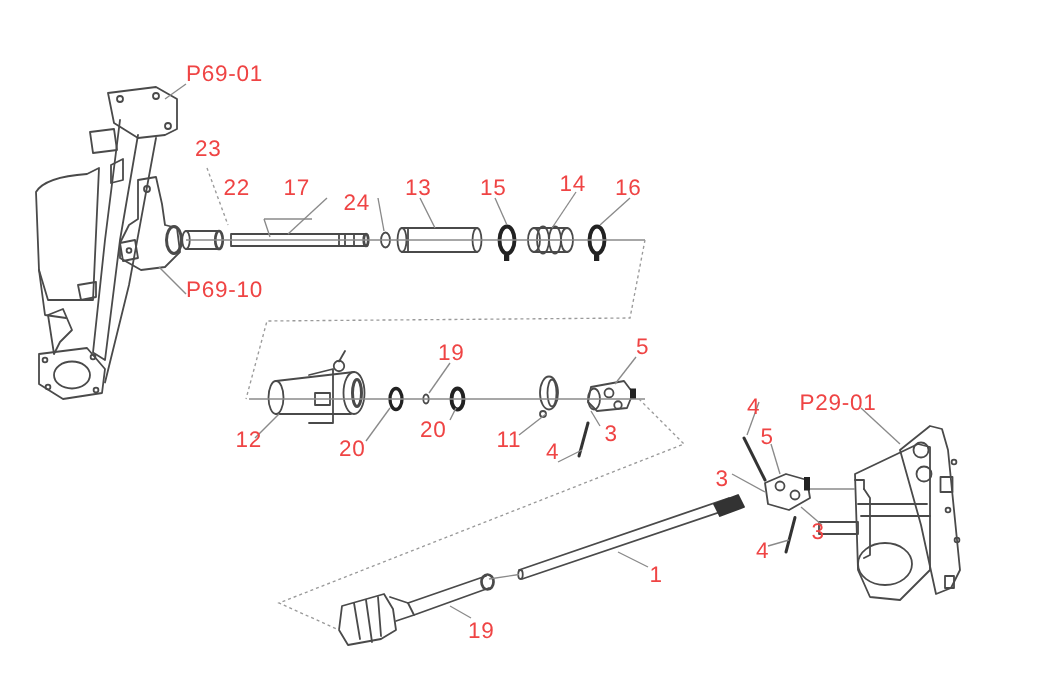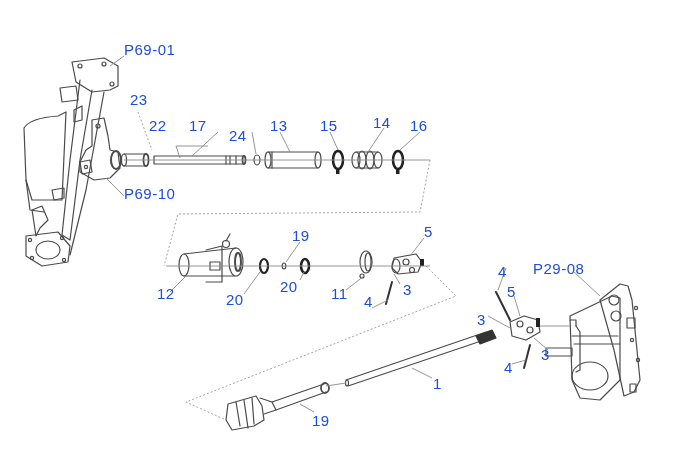--- a/index.html
+++ b/index.html
@@ -3,21 +3,21 @@
 <meta charset="utf-8">
 <style>
   html, body { margin: 0; padding: 0; background: #ffffff; }
   body { width: 700px; height: 454px; overflow: hidden; position: relative; }
   #stage { position: absolute; left: 0; top: 0; width: 700px; height: 454px; }
   svg { position: absolute; left: 0; top: 0; }
   .lbl {
     position: absolute;
     font-family: "Liberation Sans", "DejaVu Sans", sans-serif;
     font-size: 15px;
-    color: #1d4ed8;
+    color: #ef4444;
     line-height: 1;
     white-space: nowrap;
     letter-spacing: 0.5px;
   }
   .lbl.ref { font-size: 15px; }
 </style>
 </head>
 <body>
 
 <div id="stage">
@@ -183,21 +183,21 @@
   <g fill="none" stroke="#9a9a9a" stroke-width="0.9" stroke-dasharray="2,2">
 
     <path d="M430 160 L420 212 L178 214 L164 266"></path>
     <path d="M138 112 L152 150"></path>
     <path d="M426 266 L456 296 L186 402 L226 420"></path>
   </g>
 </svg>
 
 <div class="lbl ref" style="left:124px;top:42px">P69-01</div>
 <div class="lbl ref" style="left:124px;top:186px">P69-10</div>
-<div class="lbl ref" style="left:533px;top:261px">P29-08</div>
+<div class="lbl ref" style="left:533px;top:261px">P29-01</div>
 <div class="lbl" style="left:130px;top:92px">23</div>
 <div class="lbl" style="left:149px;top:118px">22</div>
 <div class="lbl" style="left:189px;top:118px">17</div>
 <div class="lbl" style="left:229px;top:128px">24</div>
 <div class="lbl" style="left:270px;top:118px">13</div>
 <div class="lbl" style="left:320px;top:118px">15</div>
 <div class="lbl" style="left:373px;top:115px">14</div>
 <div class="lbl" style="left:410px;top:118px">16</div>
 <div class="lbl" style="left:292px;top:228px">19</div>
 <div class="lbl" style="left:424px;top:224px">5</div>

